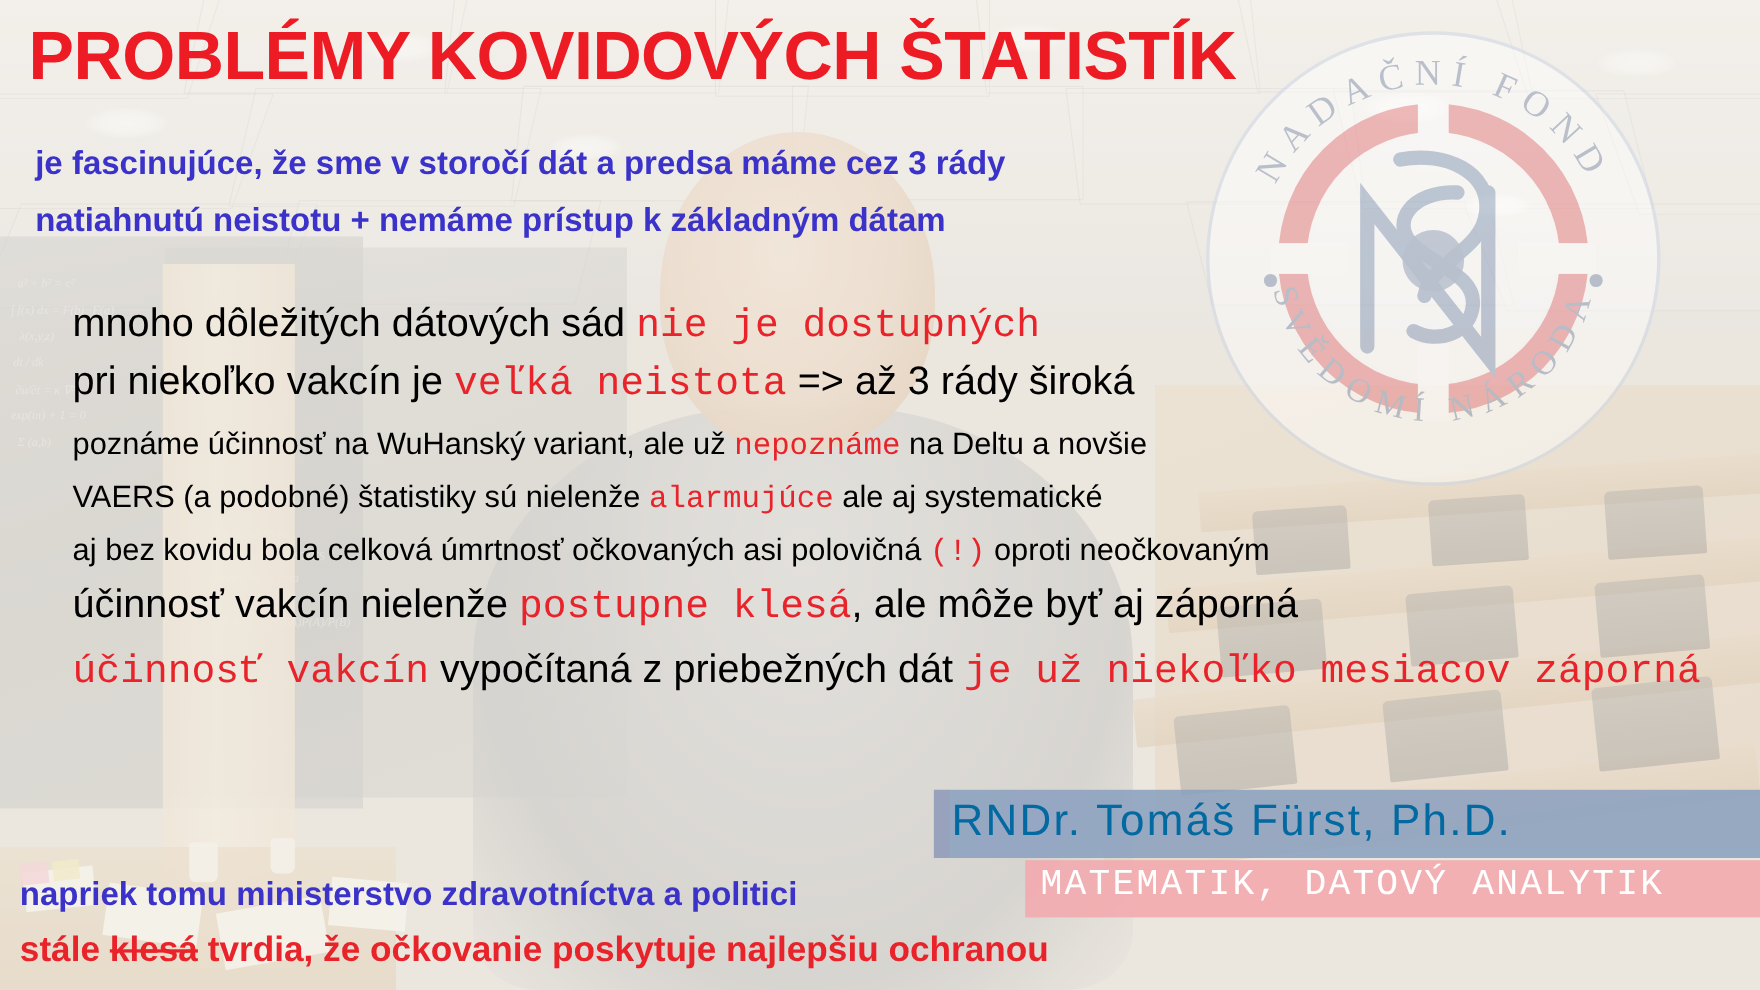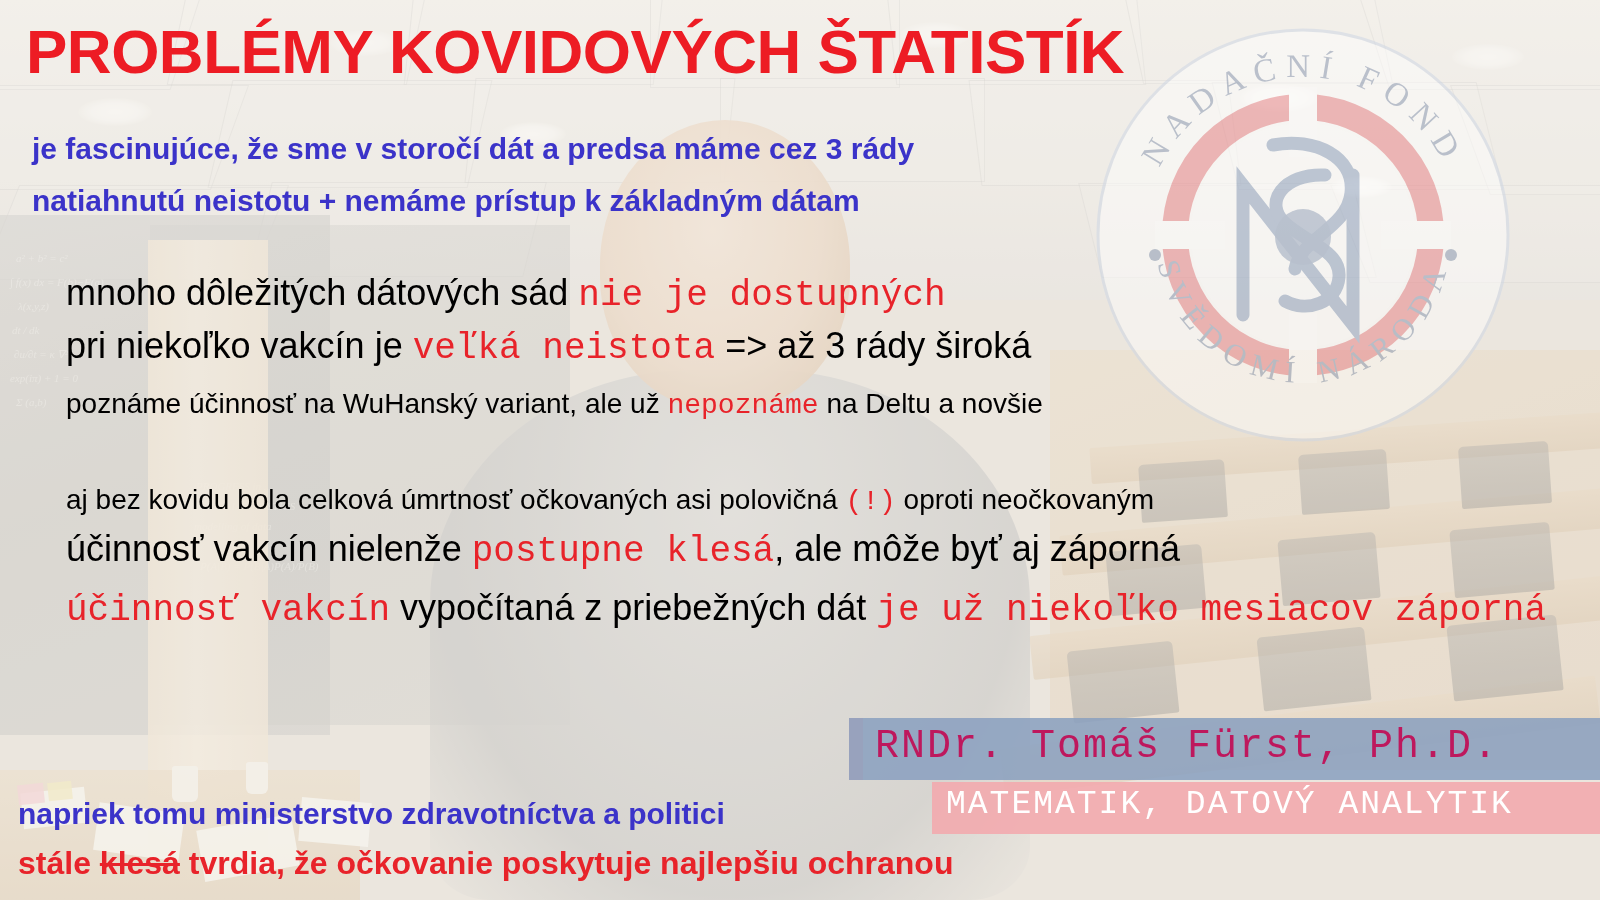--- a/index.html
+++ b/index.html
@@ -141,23 +141,23 @@
   .foot1{ left:18px; top:782px; font-size:30px; color:#3B33C9; }
   .foot2{ left:18px; top:830px; font-size:32px; color:#E8232A; }
   .strike{ text-decoration:line-through; text-decoration-thickness:3px; }
 
   
   #namebar{
     position:absolute; left:849px; top:718px; width:751px; height:62px;
     background:rgba(137,160,191,.86);
   }
   #namebar .nm{
-    position:absolute; left:26px; top:6px;
-    font-family:Liberation Mono, monospace;
-    font-size:40px; color:#be185d; letter-spacing:2px; white-space:nowrap;
+    position:absolute; left:16px; top:6px;
+    font-family:Liberation Sans, sans-serif;
+    font-size:40px; color:#0369a1; letter-spacing:2px; white-space:nowrap;
   }
   #rolebar{
     position:absolute; left:932px; top:782px; width:668px; height:52px;
     background:rgba(242,168,173,.88);
   }
   #rolebar .rl{
     position:absolute; left:14px; top:4px;
     font-family:"Liberation Mono","DejaVu Sans Mono",monospace;
     font-size:33px; color:#ffffff; letter-spacing:2px; white-space:nowrap;
   }
@@ -294,20 +294,23 @@
     </div>
 
     <div class="body-line big bl2">
       <span class="blk">pri niekoľko vakcín je </span><span class="red">veľká neistota</span><span class="blk"> =&gt; až 3 rády široká</span>
     </div>
 
     <div class="body-line small bl3">
       <span class="blk">poznáme účinnosť na WuHanský variant, ale už </span><span class="red">nepoznáme</span><span class="blk"> na Deltu a novšie</span>
     </div>
 
+    <div class="body-line small bl4">
+      <span class="blk">VAERS (a podobné) štatistiky sú nielenže </span><span class="red">alarmujúce</span><span class="blk"> ale aj systematické</span>
+    </div>
 
     <div class="body-line small bl5">
       <span class="blk">aj bez kovidu bola celková úmrtnosť očkovaných asi polovičná </span><span class="red">(!)</span><span class="blk"> oproti neočkovaným</span>
     </div>
 
     <div class="body-line big bl6">
       <span class="blk">účinnosť vakcín nielenže </span><span class="red">postupne klesá</span><span class="blk">, ale môže byť aj záporná</span>
     </div>
 
     <div class="body-line big bl7">

